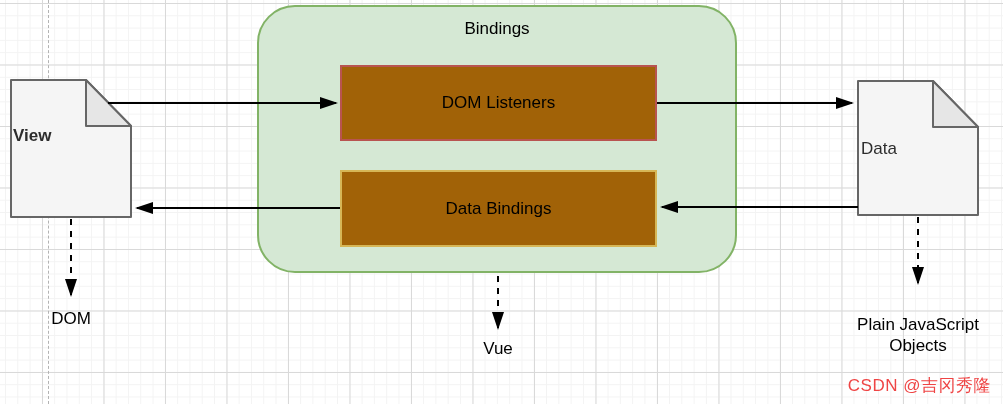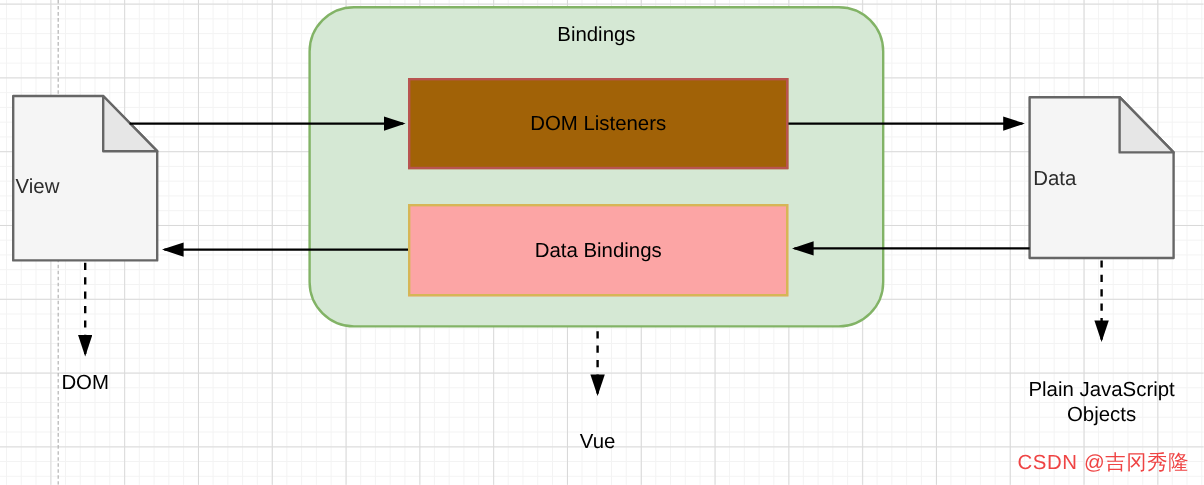--- a/index.html
+++ b/index.html
@@ -33,29 +33,29 @@
     box-sizing:border-box;z-index:3;
     display:flex;align-items:center;justify-content:center;
     font-size:17px;color:#000;text-align:center;
   }
   #dom-listeners-box{
     left:340px;top:65px;width:317px;height:76px;
     background:#a16207;border:2px solid #b85450;
   }
   #data-bindings-box{
     left:340px;top:170px;width:317px;height:77px;
-    background:#fca5a5;border:2px solid #d6b656;
+    background:#a16207;border:2px solid #d6b656;
   }
   #diagram-svg{left:0;top:0;z-index:4;pointer-events:none;}
   .doc-label{font-size:17px;color:#2d2d2d;z-index:5;}
-  #view-label{left:13px;top:146px;}
+  #view-label{left:13px;top:126px;font-weight:bold;}
   #model-label{left:861px;top:139px;}
   .caption{font-size:17px;color:#000;text-align:center;z-index:5;}
   #dom-caption{left:21px;top:309px;width:100px;}
-  #vue-caption{left:448px;top:339px;width:100px;margin-top:19px;}
+  #vue-caption{left:448px;top:339px;width:100px;}
   #pjo-caption{left:833px;top:294px;width:170px;line-height:21px;margin-top:20px;}
   #watermark{
     right:12px;top:374px;font-size:17px;letter-spacing:.5px;
     color:#ef4444;z-index:5;white-space:nowrap;
   }
 </style>
 </head>
 <body>
 
 <div id="guide-line" class="abs"></div>

